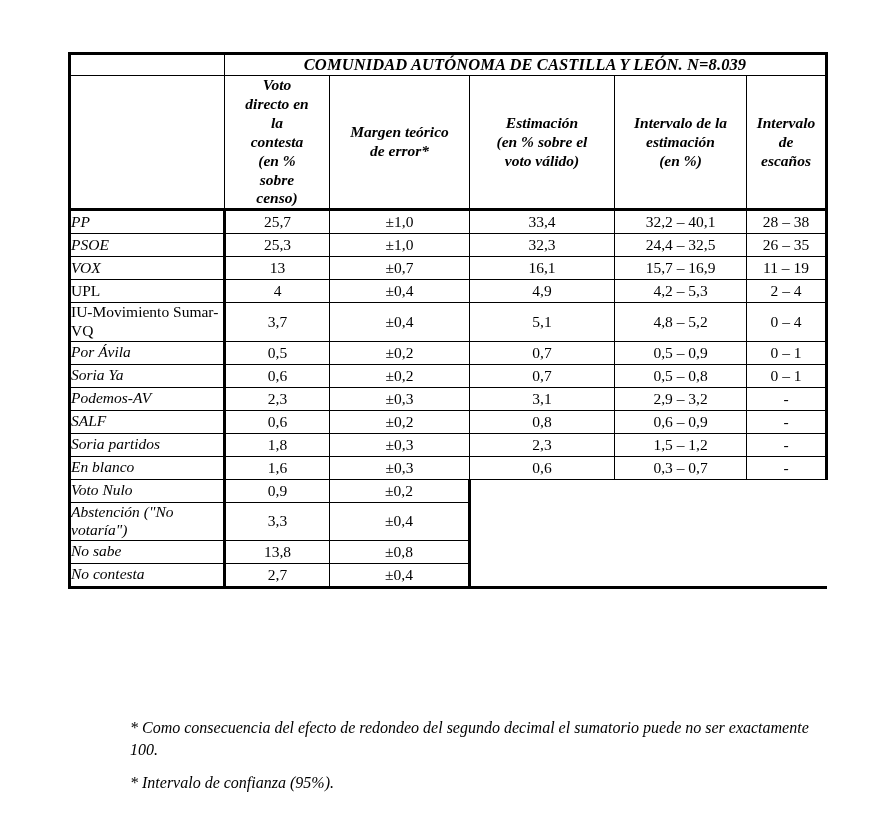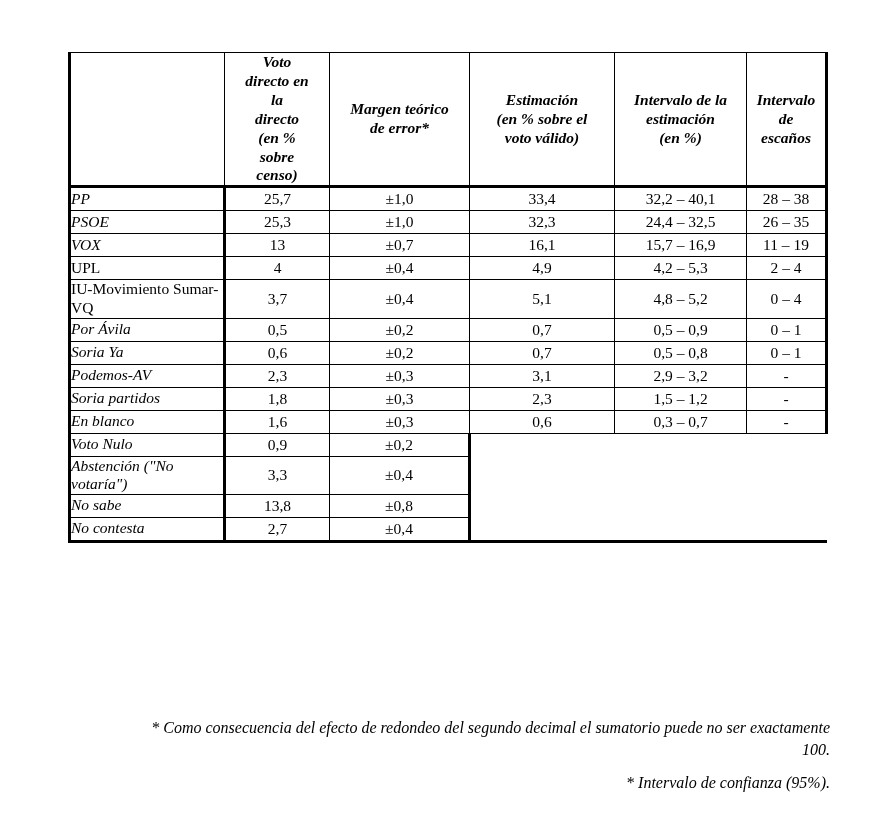--- a/index.html
+++ b/index.html
@@ -109,48 +109,51 @@
   td.stop-right { border-right: 3px solid #000 !important; }
 
   .notes {
     position: absolute;
     left: 130px;
     top: 717px;
     width: 700px;
     font-style: italic;
     font-size: 16px;
     line-height: 1.35;
-    text-align: right;
   }
   .note2 { margin-top: 12px; }
 </style>
 </head>
 <body>
 
 <div class="sheet">
 
   <div class="table-wrap">
     <table class="poll">
       <colgroup>
         <col class="col-label">
         <col class="col-voto">
         <col class="col-margen">
         <col class="col-estim">
         <col class="col-interv">
         <col class="col-esc">
       </colgroup>
       <tbody>
+        <tr>
+          <td class="cell-blank"></td>
+          <td class="title-cell" colspan="5">COMUNIDAD AUTÓNOMA DE CASTILLA Y LEÓN. N=8.039</td>
+        </tr>
 
         <tr>
           <td class="hdr-blank"></td>
           <th class="hdr">
             <span>Voto</span><br>
             <span>directo en</span><br>
             <span>la</span><br>
-            <span>directo</span><br>
+            <span>contesta</span><br>
             <span>(en %</span><br>
             <span>sobre</span><br>
             <span>censo)</span>
           </th>
           <th class="hdr">
             <span>Margen teórico</span><br>
             <span>de error*</span>
           </th>
           <th class="hdr">
             <span>Estimación</span><br>
@@ -228,20 +231,28 @@
           </tr>
           <tr>
             <td class="rowlabel">Podemos-AV</td>
             <td class="num voto-col">2,3</td>
             <td class="num">±0,3</td>
             <td class="num">3,1</td>
             <td class="num">2,9 – 3,2</td>
             <td class="num last">-</td>
           </tr>
           <tr>
+            <td class="rowlabel">SALF</td>
+            <td class="num voto-col">0,6</td>
+            <td class="num">±0,2</td>
+            <td class="num">0,8</td>
+            <td class="num">0,6 – 0,9</td>
+            <td class="num last">-</td>
+          </tr>
+          <tr>
             <td class="rowlabel">Soria partidos</td>
             <td class="num voto-col">1,8</td>
             <td class="num">±0,3</td>
             <td class="num">2,3</td>
             <td class="num">1,5 – 1,2</td>
             <td class="num last">-</td>
           </tr>
           <tr>
             <td class="rowlabel">En blanco</td>
             <td class="num voto-col">1,6</td>

